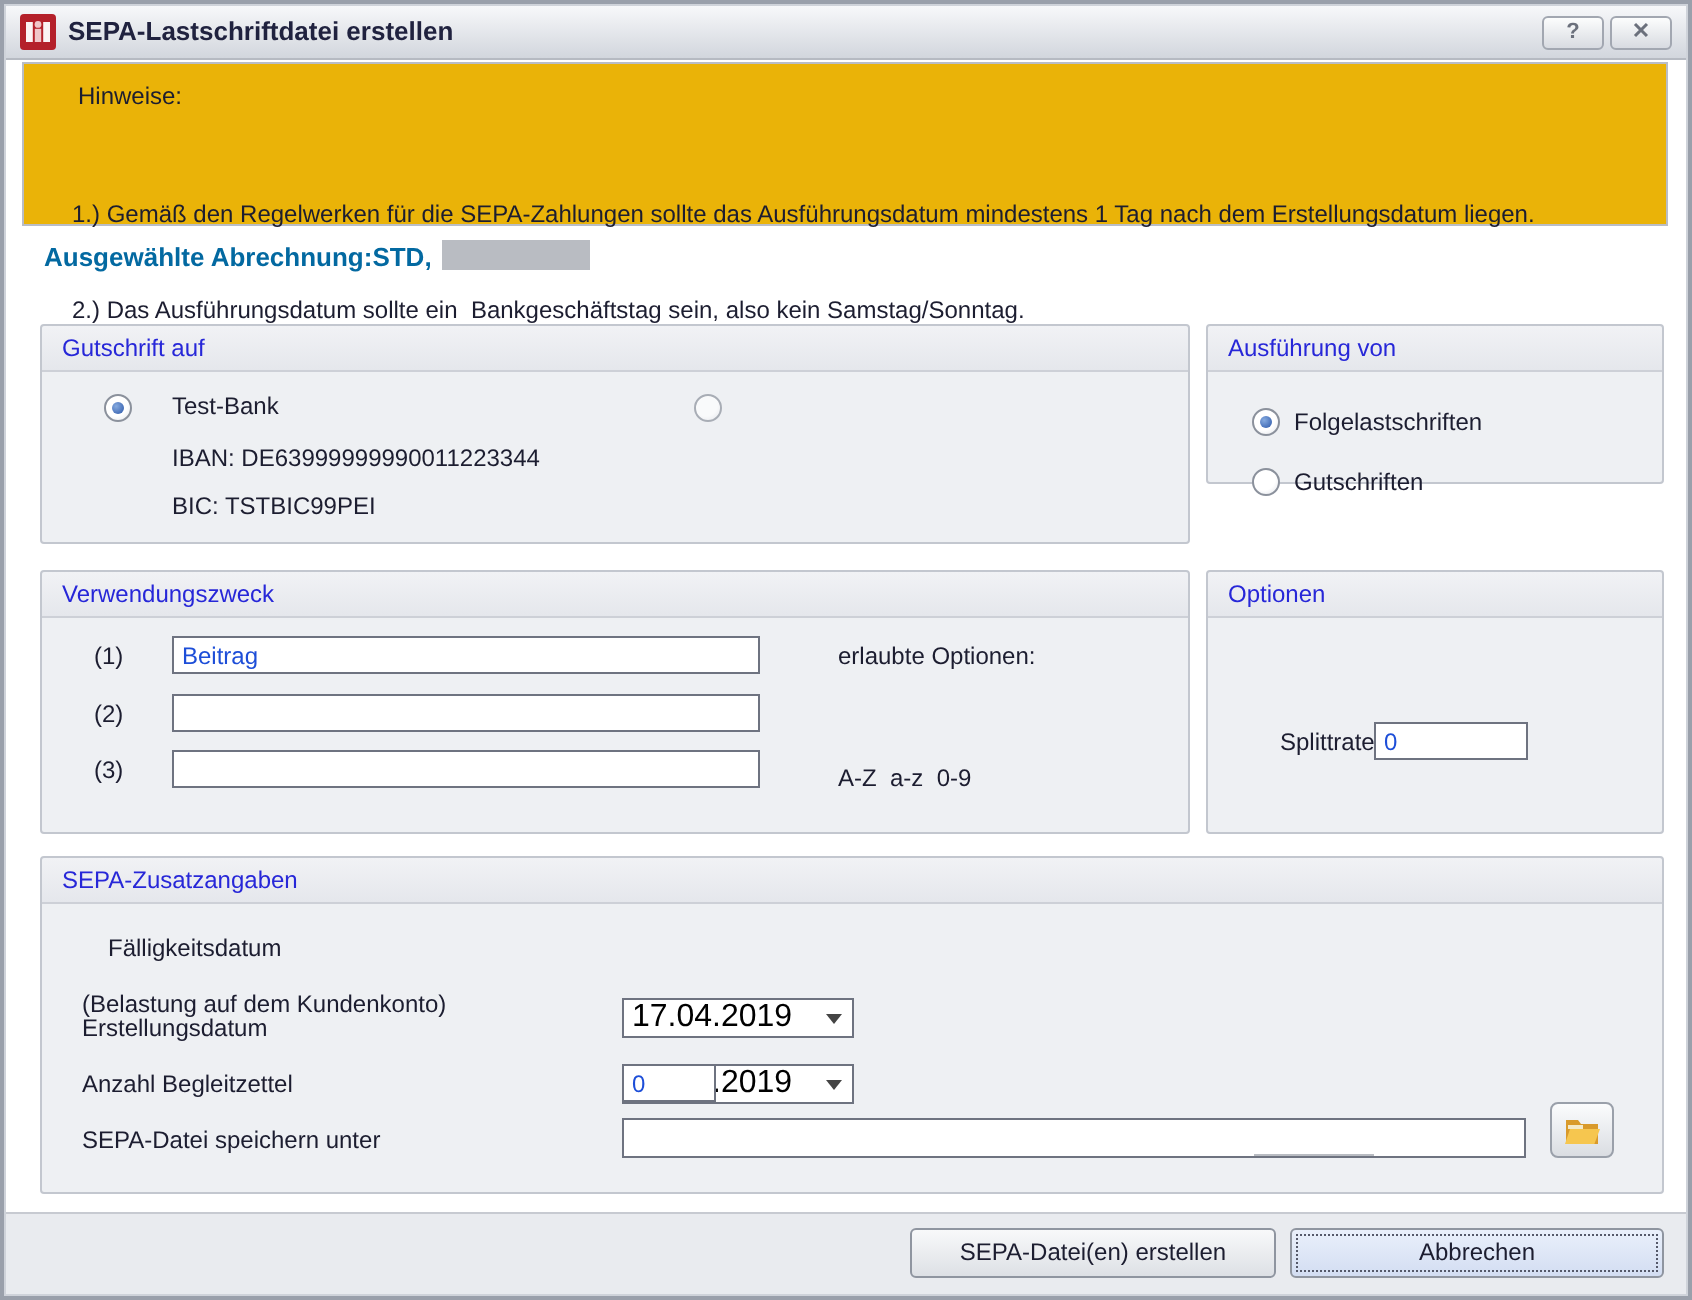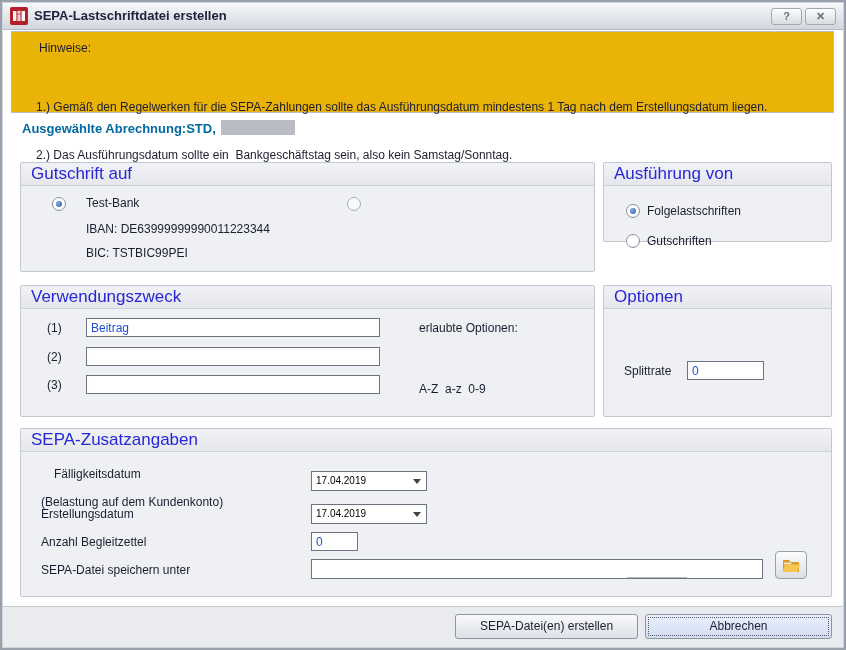--- a/index.html
+++ b/index.html
@@ -41,41 +41,41 @@
   .selection .redacted{width:74px;height:15px;margin-left:5px;}
   
   .groupbox{
     position:absolute;box-sizing:border-box;border:1px solid #c3c7cf;border-radius:2px;
     background:#eef0f3;
   }
   .gb-header{
     height:22px;line-height:22px;padding-left:10px;
     background:linear-gradient(#f1f2f5,#e5e7ec);
     border-bottom:1px solid #cdd0d7;border-radius:2px 2px 0 0;
-    font-size:17px;color:#2727d8;
+    font-size:12px;color:#2727d8;
   }
   .gb-body{position:absolute;left:0;top:22px;right:0;bottom:0;}
   .lbl{position:absolute;font-size:12px;color:#1c1d30;white-space:nowrap;}
   
   .radio{
     position:absolute;width:14px;height:14px;box-sizing:border-box;border-radius:50%;
     border:1px solid #8b919c;background:radial-gradient(circle at 40% 35%,#ffffff 55%,#dfe2e8);
   }
   .radio[data-checked="true"]::after{
     content:"";position:absolute;left:3px;top:3px;width:6px;height:6px;border-radius:50%;
     background:radial-gradient(circle at 35% 35%,#86abe0,#2b56a8);
   }
   
   .tinput{
     position:absolute;box-sizing:border-box;border:1px solid #6e7380;background:#fff;
     font-family:"Liberation Sans",sans-serif;font-size:12px;color:#1d4ed8;padding:1px 4px;
   }
   .select{
     position:absolute;box-sizing:border-box;border:1px solid #6e7380;background:#fff;
-    font-size:10px;color:#000;padding:2px 4px;line-height:14px;
+    font-size:16px;color:#000;padding:2px 4px;line-height:14px;margin-top:28px;
   }
   .select .arrow{
     position:absolute;right:5px;top:7px;width:0;height:0;
     border-left:4px solid transparent;border-right:4px solid transparent;border-top:5px solid #444;
   }
   .pathfield{
     position:absolute;box-sizing:border-box;border:1px solid #6e7380;background:#fff;
     font-size:12px;color:#000;padding:2px 4px;line-height:15px;white-space:pre;overflow:hidden;
   }
   .pathfield .redacted{width:60px;height:13px;vertical-align:-2px;}
@@ -168,21 +168,21 @@
         <div>A-Z  a-z  0-9</div>
         <div>Punkt Komma + - * : ? / ( )</div>
         <div>keine Umlaute ü ö ä Ü Ö Ä ß</div>
       </div>
     </div>
   </div>
 
   <div class="groupbox" style="left:601px;top:283px;width:229px;height:132px;">
     <div class="gb-header">Optionen</div>
     <div class="gb-body">
-      <span class="lbl" style="left:20px;top:56px;">Splittrate</span>
+      <span class="lbl" style="left:36px;top:56px;">Splittrate</span>
       <input class="tinput" style="left: 83px; top: 53px; width: 77px; height: 19px;" value="0">
     </div>
   </div>
 
   <div class="groupbox" style="left:18px;top:426px;width:812px;height:169px;">
     <div class="gb-header">SEPA-Zusatzangaben</div>
     <div class="gb-body">
       <span class="lbl" style="left:33px;top:16px;">Fälligkeitsdatum</span>
       <span class="lbl" style="left:20px;top:32px;margin-top:12px;">(Belastung auf dem Kundenkonto)</span>
       <div class="select" style="left:290px;top:20px;width:116px;height:20px;">

